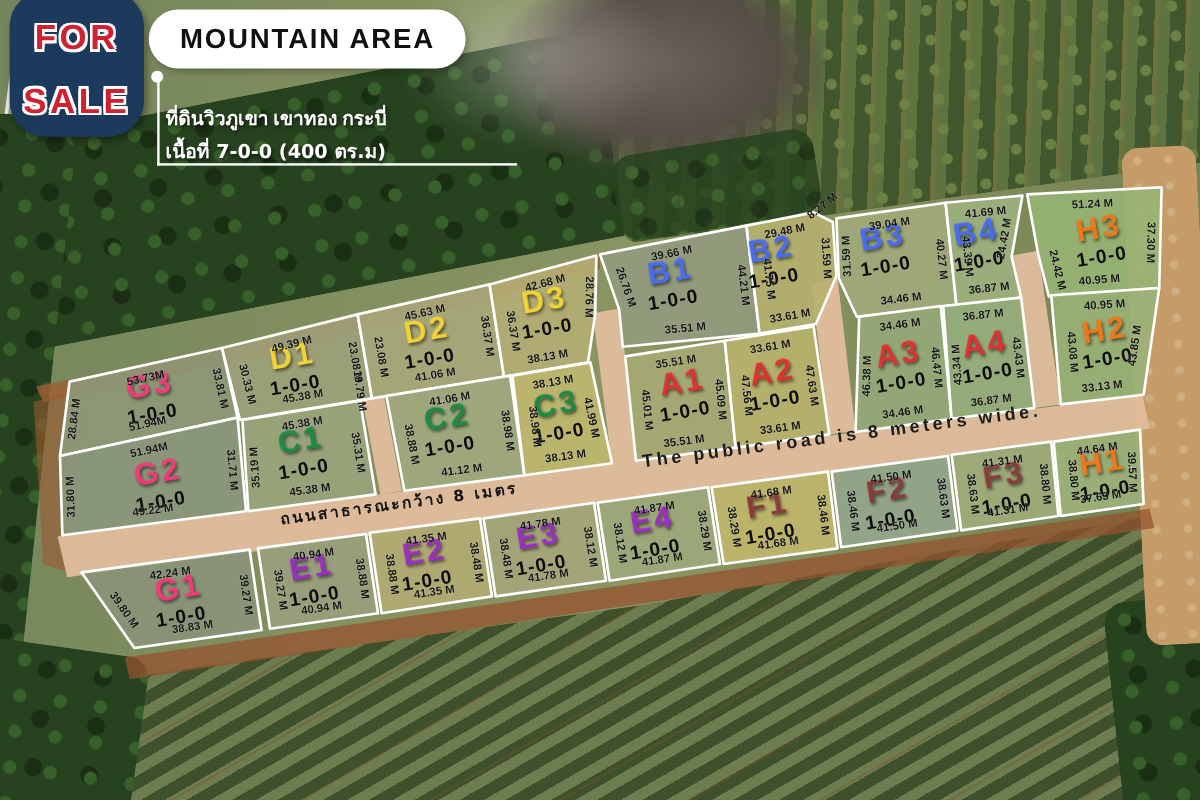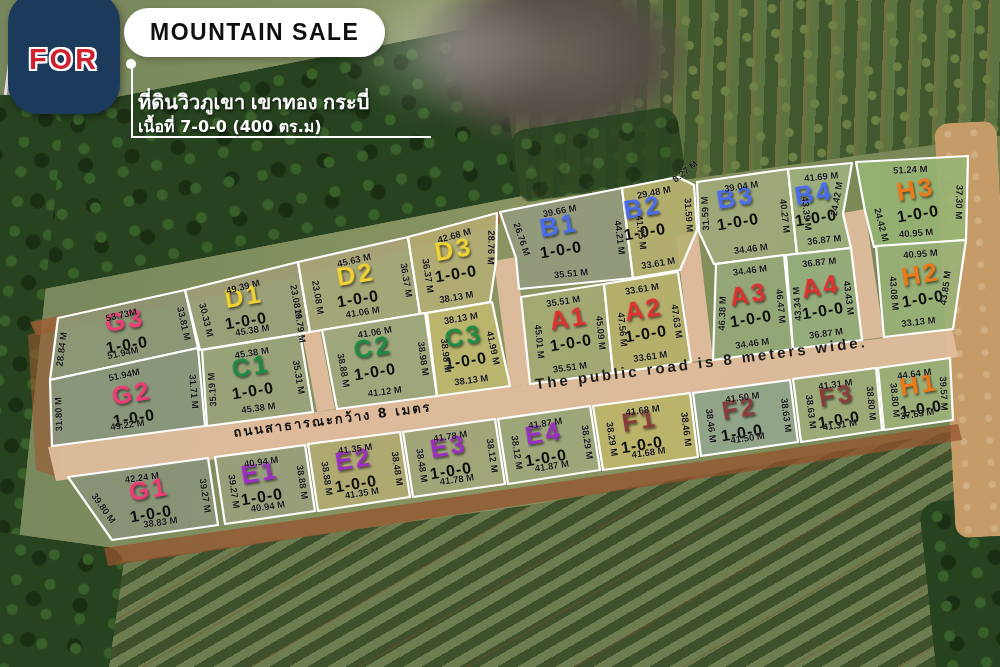--- a/index.html
+++ b/index.html
@@ -60,21 +60,21 @@
     border-radius:30px;z-index:10;display:flex;flex-direction:column;align-items:center;
     justify-content:center;gap:8px;box-shadow:2px 3px 6px rgba(0,0,0,.35);}
   .badge span{font-weight:900;font-size:29px;letter-spacing:3px;color:#cf2130;
     text-shadow:-2px -2px 0 #fff,2px -2px 0 #fff,-2px 2px 0 #fff,2px 2px 0 #fff,
       0 -2px 0 #fff,0 2px 0 #fff,-2px 0 0 #fff,2px 0 0 #fff;margin-top:12px;}
   .title-pill{position:absolute;left:124px;top:8px;z-index:10;background:#fff;
     border-radius:26px;padding:11px 26px;font-weight:900;font-size:23px;letter-spacing:1.5px;
     color:#101010;box-shadow:2px 3px 6px rgba(0,0,0,.25);}
   .sub{position:absolute;z-index:10;color:#fff;text-shadow:1px 2px 3px rgba(0,0,0,.6);white-space:nowrap;}
   .sub1{left:140px;top:58px;font-size:22px;font-weight:700;letter-spacing:1px;}
-  .sub2{left:138px;top:86px;font-size:20px;font-weight:700;font-family:Liberation Sans, sans-serif;}
+  .sub2{left:138px;top:86px;font-size:16px;font-weight:700;font-family:Liberation Serif, serif;}
   .sub3{left:138px;top:114px;font-size:16px;font-weight:700;font-family:"DejaVu Sans",sans-serif;}
   .lline-v{position:absolute;left:131px;top:64px;width:2px;height:74px;background:#fff;z-index:10;}
   .lline-h{position:absolute;left:131px;top:136px;width:300px;height:2px;background:#fff;z-index:10;}
   .ldot{position:absolute;left:126px;top:59px;width:10px;height:10px;border-radius:50%;background:#fff;z-index:10;}
 </style>
 </head>
 <body>
 
 <div id="stage">
 
@@ -344,20 +344,21 @@
         <text x="891.8909838813964" y="400.4551795912913" class="dim" transform="rotate(84.47245984834382 891.8909838813964 400.4551795912913)">38.80 M</text>
       </g>
       <text x="687" y="174" class="dim" transform="rotate(-38 687 174)">8.27 M</text>
       <text x="297" y="326" class="dim" transform="rotate(82 297 326)">19.79 M</text>
       <text x="333" y="424" class="road-th" transform="rotate(-7.5 333 424)">ถนนสาธารณะกว้าง 8 เมตร</text>
       <text x="702" y="368" class="road-en" transform="rotate(-7.3 702 368)">The public road is 8 meters wide.</text>
     </svg>
 
   <div class="badge">
     <span>FOR</span>
+    <span>SALE</span>
   </div>
-  <div class="title-pill">MOUNTAIN SALE</div>
+  <div class="title-pill">MOUNTAIN AREA</div>
   <div class="ldot"></div>
   <div class="lline-v"></div>
   <div class="lline-h"></div>
   <div class="sub sub2">ที่ดินวิวภูเขา เขาทอง กระบี่</div>
   <div class="sub sub3">เนื้อที่ 7-0-0 (400 ตร.ม)</div>
 </div>
 
 </body></html>

